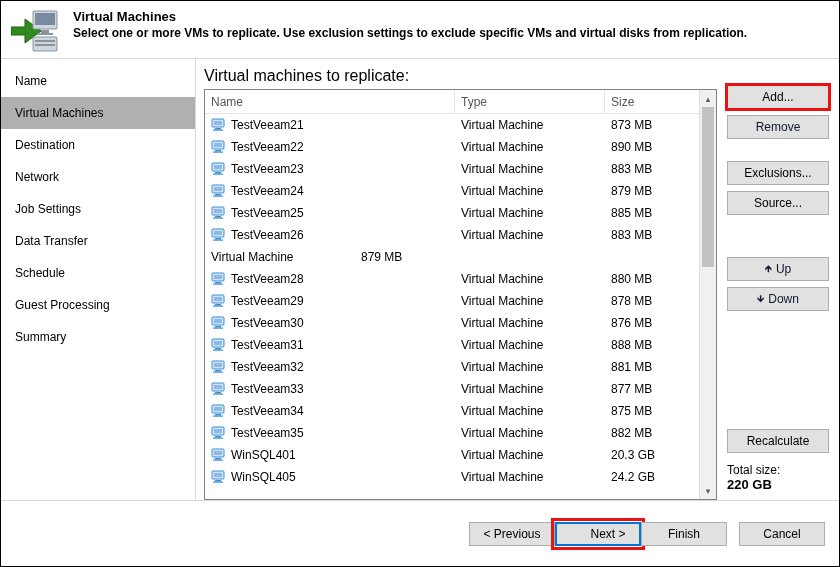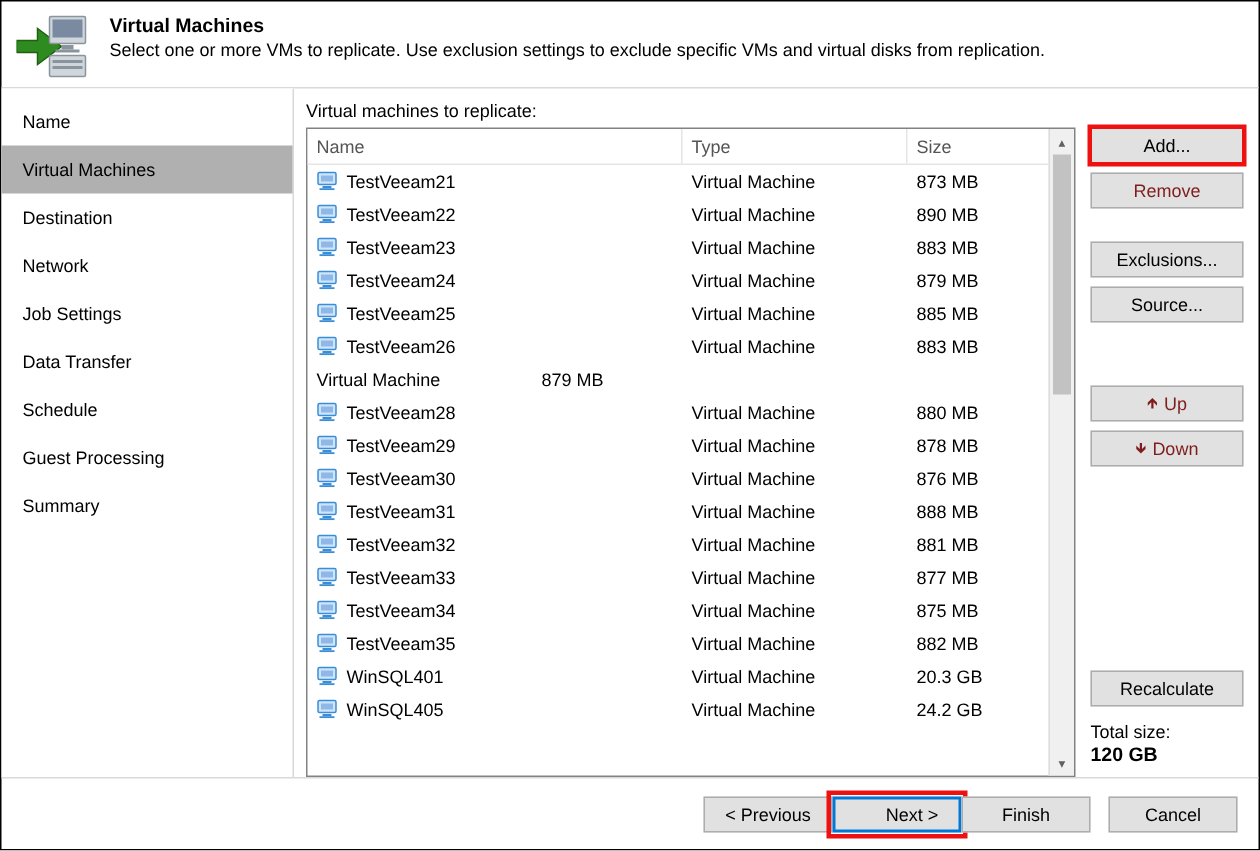--- a/index.html
+++ b/index.html
@@ -24,21 +24,21 @@
     display: flex;
     padding: 6px 10px 0 10px;
     gap: 14px;
     height: 58px;
     border-bottom: 1px solid #d9d9d9;
   }
   .header-icon { width: 48px; height: 48px; position: relative; }
   .header-icon svg { width: 48px; height: 48px; }
   .header-text { padding-top: 2px; }
   .header-title { font-weight: 700; font-size: 13px; }
-  .header-sub { font-size: 12px; margin-top: 2px; color: #000; }
+  .header-sub { font-size: 12px; margin-top: 2px; color: #000; font-weight: bold; }
 
   
   .body {
     flex: 1;
     display: flex;
     min-height: 0;
   }
   
   .nav {
     width: 195px;
@@ -56,21 +56,21 @@
     color: #000;
   }
   
   .center {
     flex: 1;
     display: flex;
     flex-direction: column;
     padding: 8px 6px 0 8px;
     min-width: 0;
   }
-  .center-label { font-size: 12px; margin-bottom: 4px; }
+  .center-label { font-size: 16px; margin-bottom: 4px; }
   .grid-wrap {
     flex: 1;
     border: 1px solid #828282;
     position: relative;
     display: flex;
     min-height: 0;
   }
   .grid-scroll {
     flex: 1;
     overflow: hidden;
@@ -127,29 +127,29 @@
     background: #e1e1e1;
     border: 1px solid #adadad;
     font-size: 12px;
     display: flex;
     align-items: center;
     justify-content: center;
     gap: 4px;
     cursor: default;
     color:#000;
   }
-  .btn.disabled { color: #7f1d1d; }
+  .btn.disabled { color: #0f172a; }
   .btn.highlight { outline: 3px solid #e11; outline-offset: -1px; }
   .spacer-lg { flex: 1; }
   .totals { font-size: 12px; margin-top: 4px; }
   .totals .val { font-weight: 700; font-size: 13px; }
 
   
   .footer {
-    height: 48px;
+    height: 66px;
     border-top: 1px solid #d9d9d9;
     display: flex;
     justify-content: flex-end;
     align-items: center;
     padding: 0 14px;
     gap: 0;
   }
   .footer .btn { width: 86px; }
   .footer .btn.next-hl {
     border: 1px solid #0078d7;
@@ -481,21 +481,21 @@
         <span>Up</span>
       </div>
       <div class="btn disabled">
         <span class="arrow-ic">🡻</span>
         <span>Down</span>
       </div>
       <div class="spacer-lg"></div>
       <div class="btn">Recalculate</div>
       <div class="totals">
         <div>Total size:</div>
-        <div class="val">120 GB</div>
+        <div class="val">220 GB</div>
       </div>
     </div>
 
   </div>
 
   <div class="footer">
     <div class="btn">&lt; Previous</div>
     <div class="btn next-hl next-wrap">Next &gt;</div>
     <div class="btn">Finish</div>
     <div class="gap-sm"></div>

